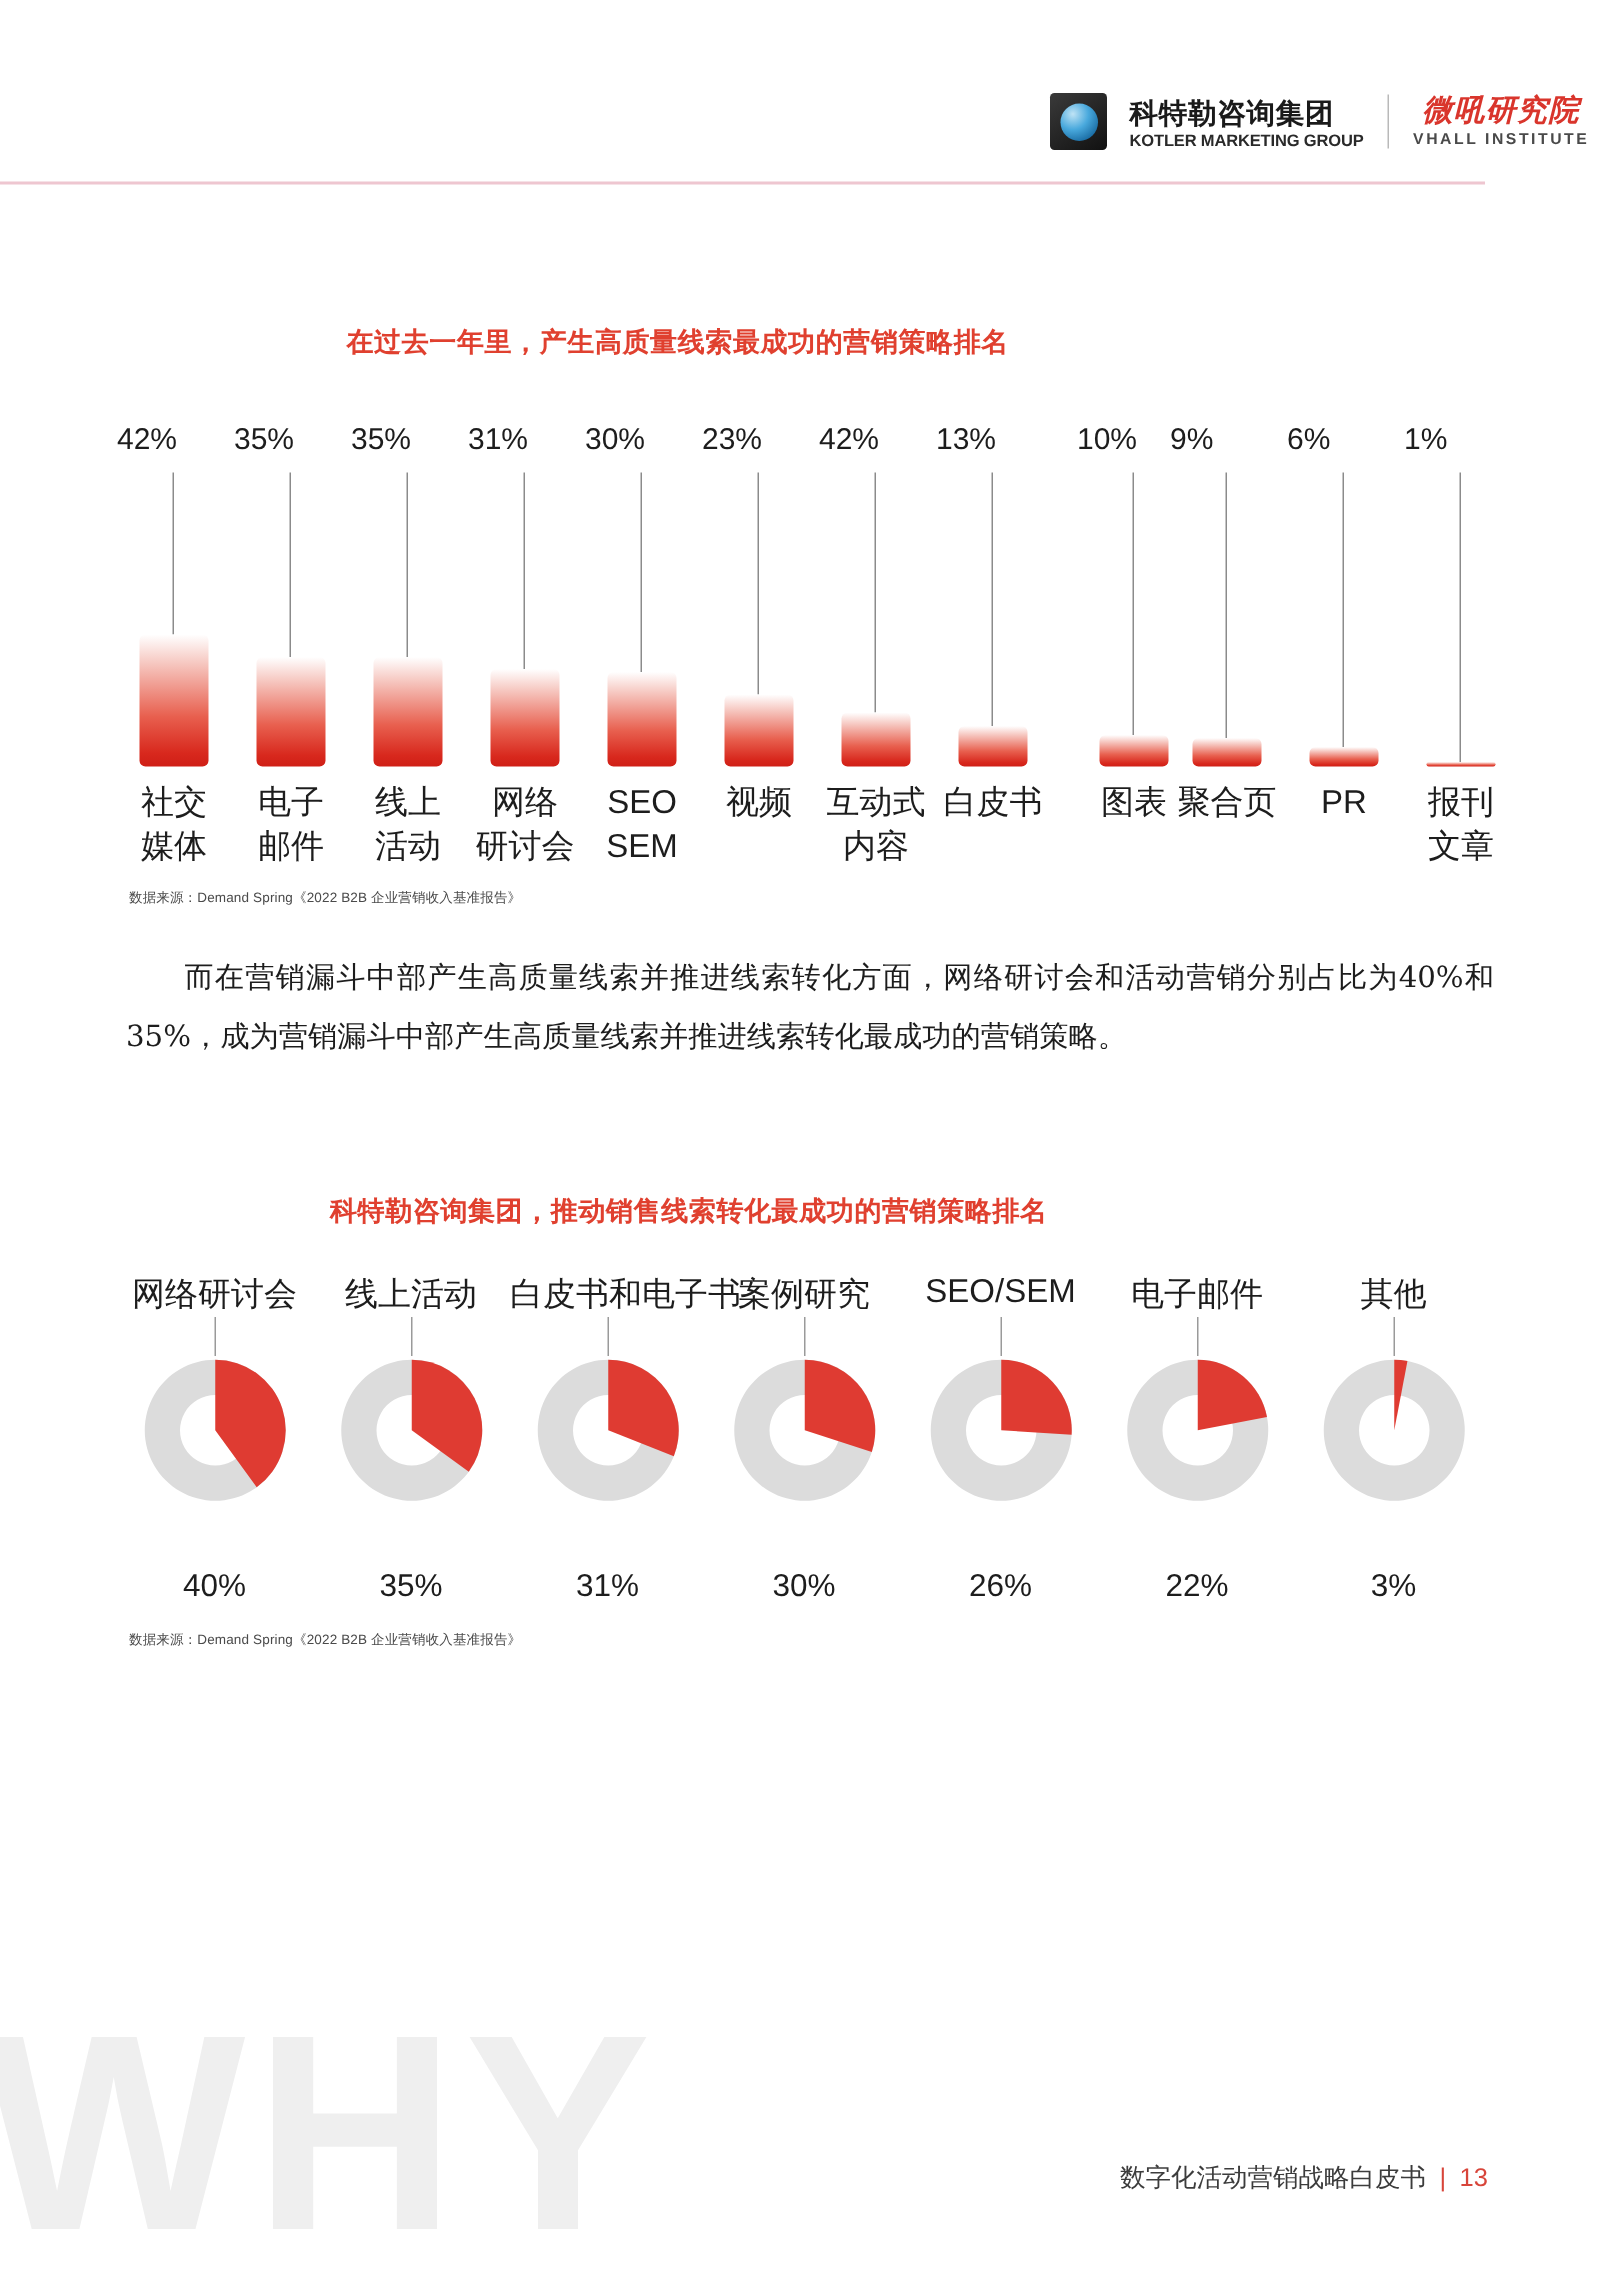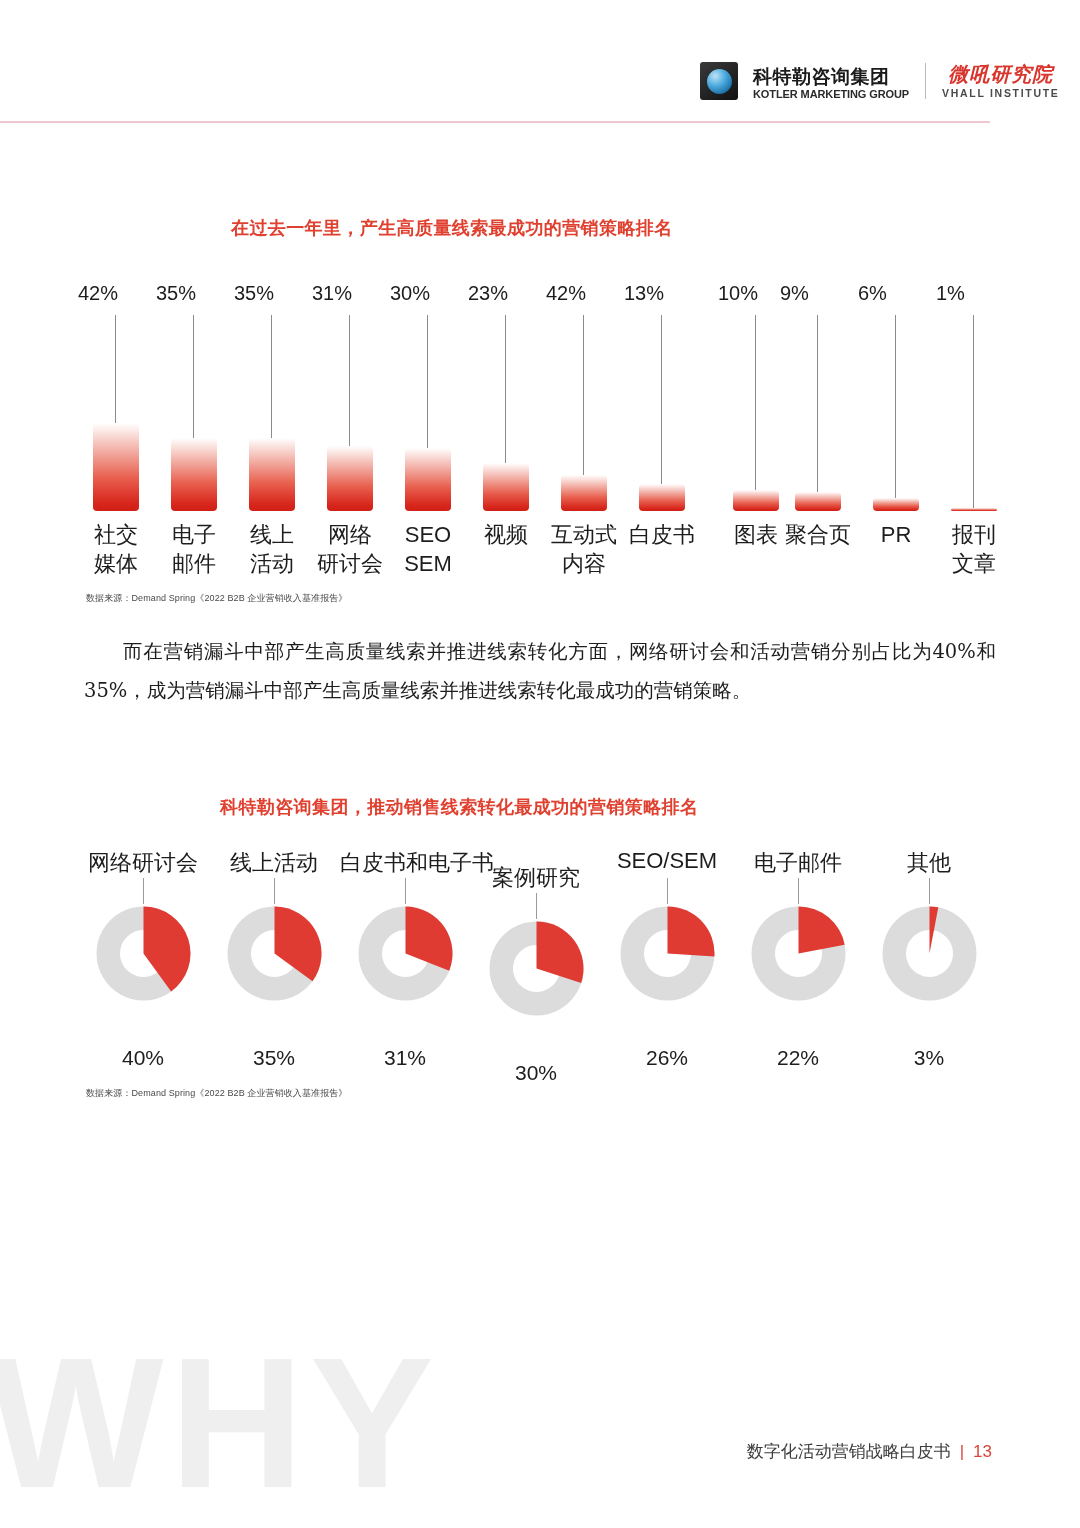--- a/index.html
+++ b/index.html
@@ -331,21 +331,21 @@
         <div class="donut-label">白皮书和电子书</div>
         <div class="donut-lead"></div>
         <div class="donut-graphic">
           <svg width="95" height="95" viewBox="0 0 95 95">
             <path d="M 47.5 0.5 A 47 47 0 1 1 47.49 0.5 Z M 47.5 24 A 23.5 23.5 0 1 0 47.51 24 Z" fill="#dcdcdc" fill-rule="evenodd"></path>
             <path d="M 47.5 47.5 L 47.50 0.50 A 47 47 0 0 1 91.20 64.80 Z" fill="#df3b32"></path>
           </svg>
         </div>
         <div class="donut-pct">31%</div>
       </div>
-      <div class="donut-col" style="left: 393px; margin-top: 15px;">
+      <div class="donut-col" style="left: 393px;">
         <div class="donut-label">案例研究</div>
         <div class="donut-lead"></div>
         <div class="donut-graphic">
           <svg width="95" height="95" viewBox="0 0 95 95">
             <path d="M 47.5 0.5 A 47 47 0 1 1 47.49 0.5 Z M 47.5 24 A 23.5 23.5 0 1 0 47.51 24 Z" fill="#dcdcdc" fill-rule="evenodd"></path>
             <path d="M 47.5 47.5 L 47.50 0.50 A 47 47 0 0 1 92.20 62.02 Z" fill="#df3b32"></path>
           </svg>
         </div>
         <div class="donut-pct">30%</div>
       </div>

